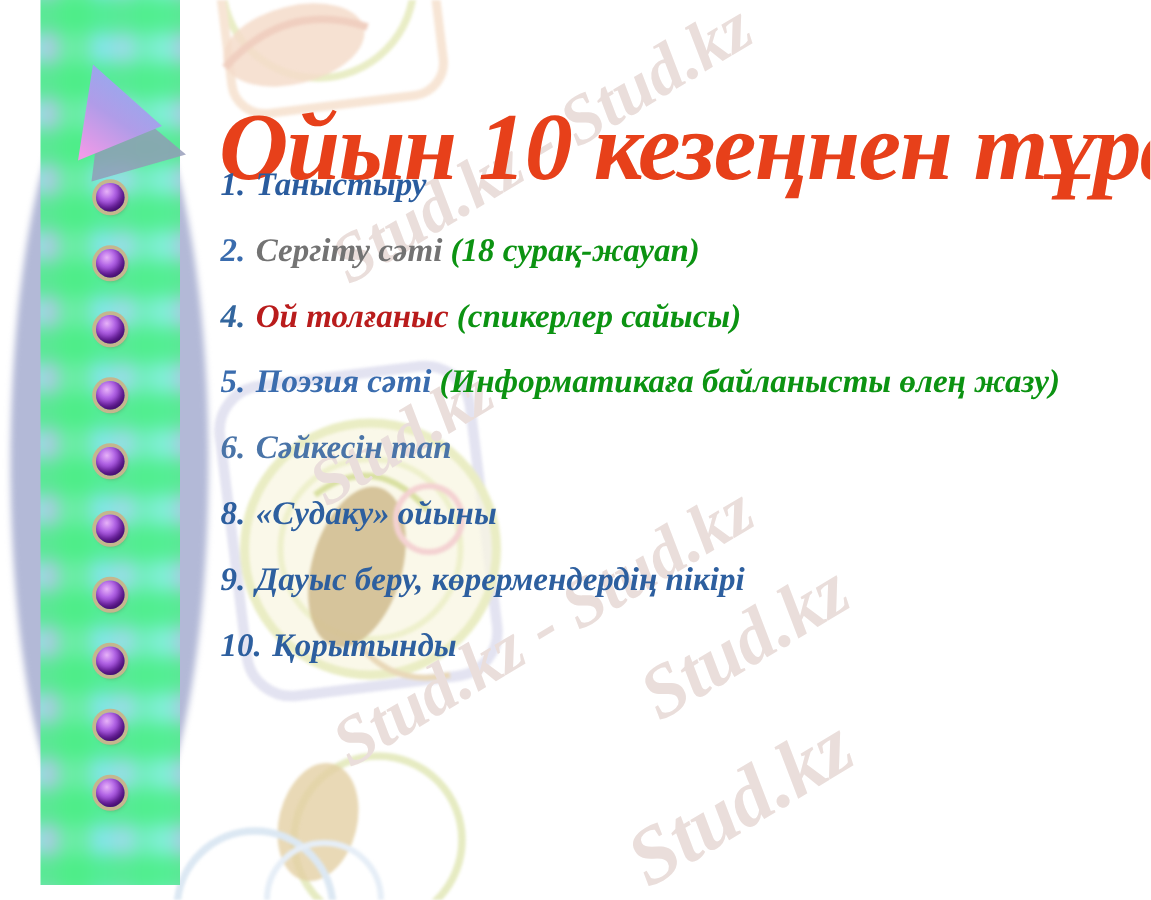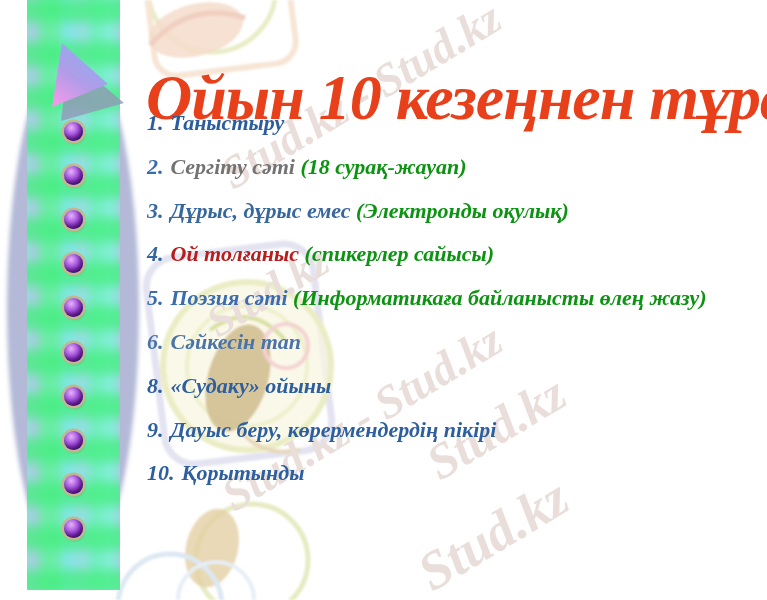--- a/index.html
+++ b/index.html
@@ -108,21 +108,20 @@
       <div class="bead" style="top: 386.6px;"></div>
       <div class="bead" style="top: 430.7px;"></div>
       <div class="bead" style="top: 474.8px;"></div>
       <div class="bead" style="top: 518.9px;"></div>
     </div>
 
   <h1 class="title" style="color: rgb(231, 64, 26);">Ойын 10 кезеңнен тұрады:</h1>
   <div class="list" id="list">
       <div class="item"><span class="num" style="color: rgb(42, 92, 158);">1.</span><span style="color: rgb(42, 92, 158);">Таныстыру</span></div>
       <div class="item"><span class="num" style="color: rgb(58, 108, 174);">2.</span><span style="color: #737373; margin-top: 13px;">Сергіту сәті </span><span style="color: rgb(12, 147, 18);"> (18 сурақ-жауап)</span></div>
-      <div class="item"><span class="num" style="color: rgb(55, 103, 159);">3.</span><span style="color: rgb(55, 103, 159);">Дұрыс, дұрыс емес </span><span style="color: rgb(12, 147, 18);">(Электронды оқулық)</span></div>
       <div class="item"><span class="num" style="color: rgb(51, 102, 158);">4.</span><span style="color: #b91c1c;">Ой толғаныс </span><span style="color: rgb(12, 147, 18); text-align: center;">(спикерлер сайысы)</span></div>
       <div class="item"><span class="num" style="color: rgb(58, 108, 174);">5.</span><span style="color: rgb(58, 108, 174); text-align: right;">Поэзия сәті </span><span style="color: rgb(12, 147, 18); text-align: right;">(Информатикаға байланысты өлең жазу)</span></div>
       <div class="item"><span class="num" style="color: rgb(74, 116, 168);">6.</span><span style="color: rgb(74, 116, 168);">Сәйкесін тап</span></div>
       <div class="item"><span class="num" style="color: rgb(45, 95, 159);">8.</span><span style="color: rgb(45, 95, 159);">«Судаку» ойыны</span></div>
       <div class="item"><span class="num" style="color: rgb(45, 95, 159);">9.</span><span style="color: rgb(45, 95, 159);">Дауыс беру, көрермендердің пікірі</span></div>
       <div class="item"><span class="num" style="color: rgb(45, 95, 159); font-family: Liberation Serif, serif;">10.</span><span style="color: rgb(45, 95, 159);">Қорытынды</span></div>
     </div>
 
 </div>
 

